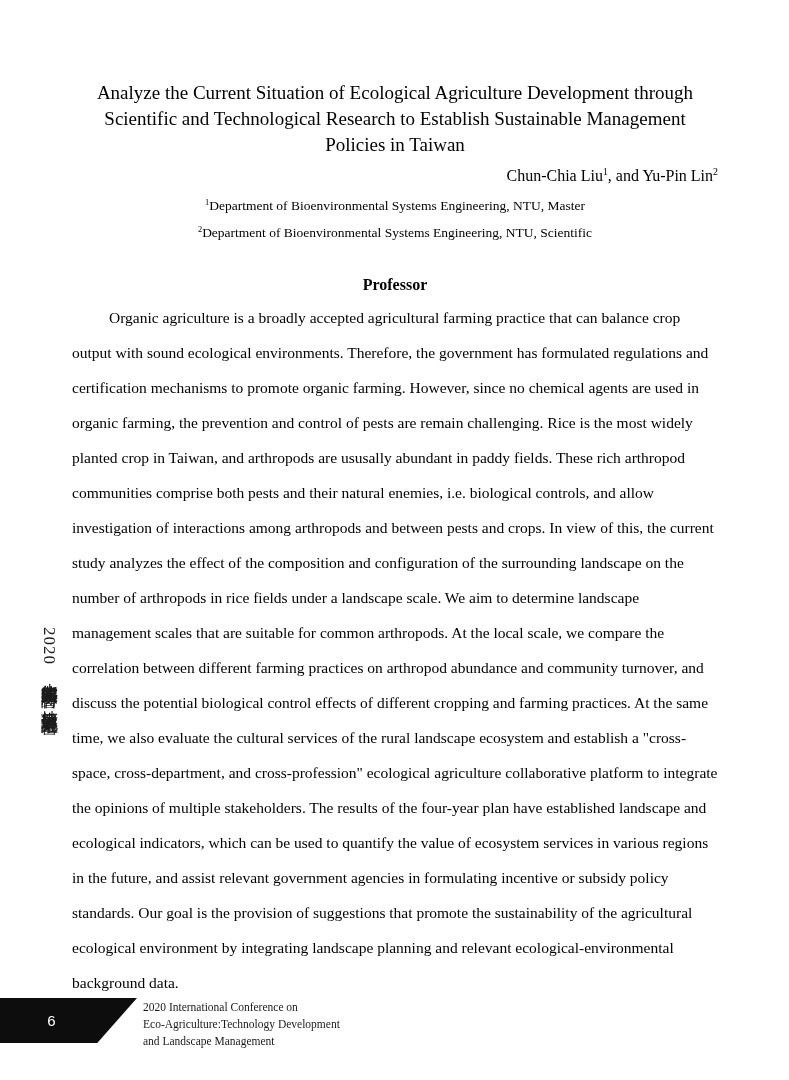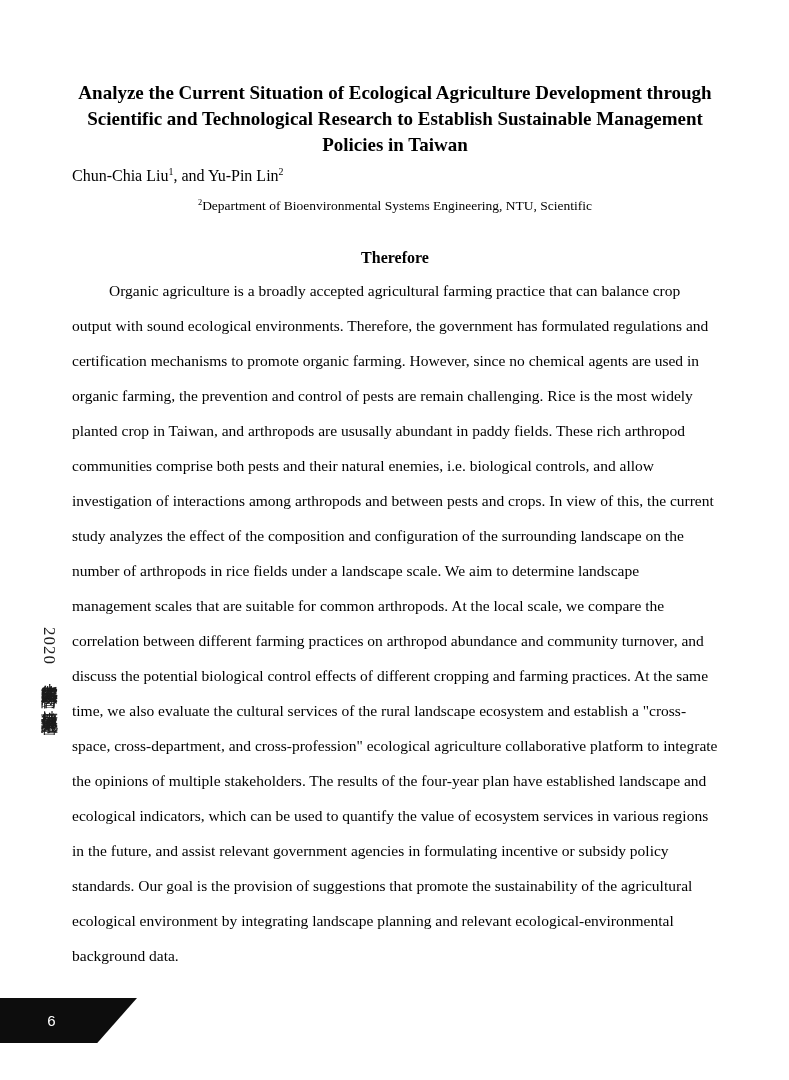--- a/index.html
+++ b/index.html
@@ -27,29 +27,29 @@
   }
   .content {
     position: absolute;
     left: 72px;
     top: 80px;
     width: 646px;
   }
   .title {
     margin: 0;
     font-size: 19px;
-    font-weight: bold;
+    font-weight: normal;
     line-height: 26px;
     text-align: center;
   }
   .authors {
     margin-top: 6px;
     font-size: 16px;
     line-height: 24px;
-    text-align: left;
+    text-align: right;
   }
   sup {
     font-size: 0.62em;
     line-height: 0;
     vertical-align: super;
   }
   .affiliation {
     margin-top: 8px;
     font-size: 13.5px;
     line-height: 19px;
@@ -109,28 +109,34 @@
 <div class="page">
 
   <div class="vertical-text">2020 生態農業國際研討會：技術發展與地景經營</div>
 
   <div class="content">
 
     <h1 class="title">Analyze the Current Situation of Ecological Agriculture Development through Scientific and Technological Research to Establish Sustainable Management Policies in Taiwan</h1>
 
     <div class="authors"><span>Chun-Chia Liu</span><sup>1</sup><span>, and </span><span>Yu-Pin Lin</span><sup>2</sup></div>
 
+    <div class="affiliation"><sup>1</sup><span>Department of Bioenvironmental Systems Engineering, NTU, Master</span></div>
 
     <div class="affiliation"><sup>2</sup><span>Department of Bioenvironmental Systems Engineering, NTU, Scientific</span></div>
 
-    <h2 class="abstract-heading">Therefore</h2>
+    <h2 class="abstract-heading">Professor</h2>
 
     <p class="abstract-body">Organic agriculture is a broadly accepted agricultural farming practice that can balance crop output with sound ecological environments. Therefore, the government has formulated regulations and certification mechanisms to promote organic farming. However, since no chemical agents are used in organic farming, the prevention and control of pests are remain challenging. Rice is the most widely planted crop in Taiwan, and arthropods are ususally abundant in paddy fields. These rich arthropod communities comprise both pests and their natural enemies, i.e. biological controls, and allow investigation of interactions among arthropods and between pests and crops. In view of this, the current study analyzes the effect of the composition and configuration of the surrounding landscape on the number of arthropods in rice fields under a landscape scale. We aim to determine landscape management scales that are suitable for common arthropods. At the local scale, we compare the correlation between different farming practices on arthropod abundance and community turnover, and discuss the potential biological control effects of different cropping and farming practices. At the same time, we also evaluate the cultural services of the rural landscape ecosystem and establish a "cross-space, cross-department, and cross-profession" ecological agriculture collaborative platform to integrate the opinions of multiple stakeholders. The results of the four-year plan have established landscape and ecological indicators, which can be used to quantify the value of ecosystem services in various regions in the future, and assist relevant government agencies in formulating incentive or subsidy policy standards. Our goal is the provision of suggestions that promote the sustainability of the agricultural ecological environment by integrating landscape planning and relevant ecological-environmental background data.</p>
 
 
   </div>
 
   <div class="page-number-block">
     <span class="page-number">6</span>
   </div>
 
+  <div class="conference-info">
+    <div>2020 International Conference on</div>
+    <div>Eco-Agriculture:Technology Development</div>
+    <div>and Landscape Management</div>
+  </div>
 
 </div>
 
 </body></html>

